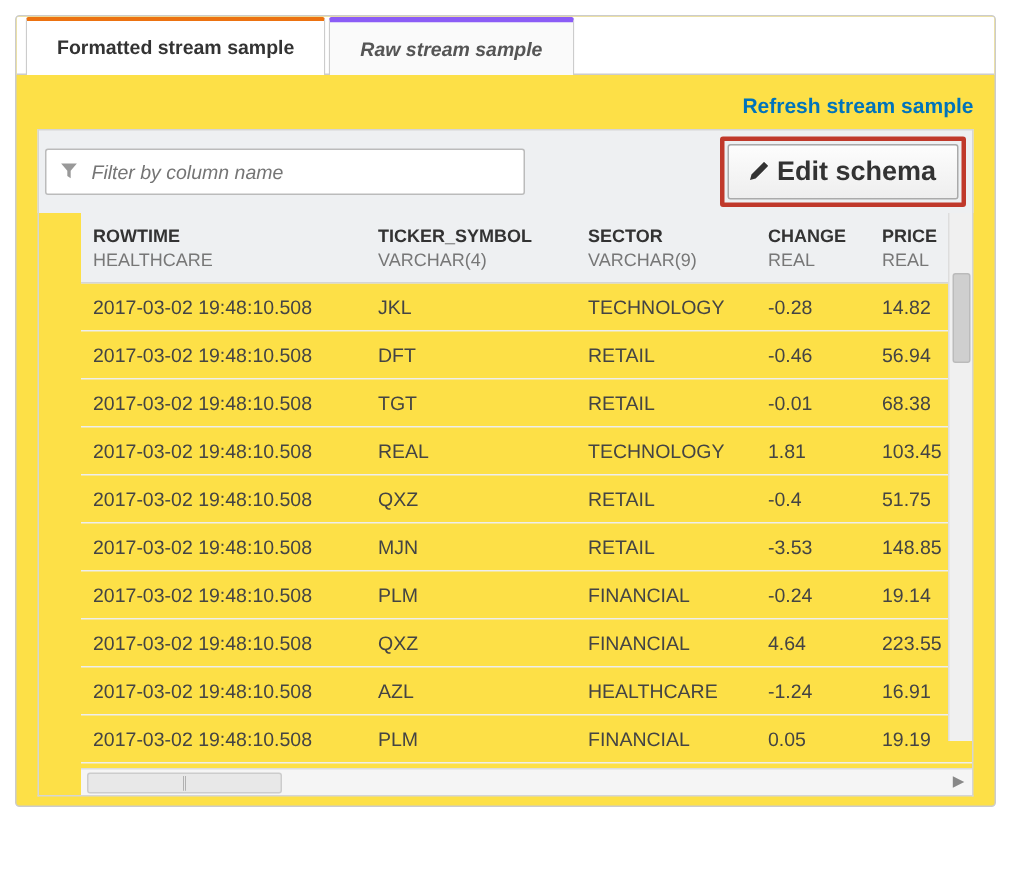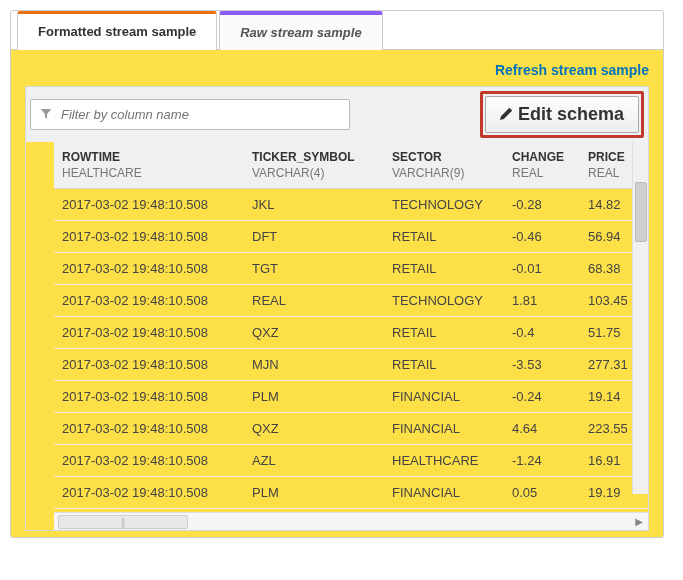--- a/index.html
+++ b/index.html
@@ -320,21 +320,21 @@
                 <td>RETAIL</td>
                 <td>-0.4</td>
                 <td>51.75</td>
                 <td></td>
               </tr>
               <tr>
                 <td>2017-03-02 19:48:10.508</td>
                 <td>MJN</td>
                 <td>RETAIL</td>
                 <td>-3.53</td>
-                <td>277.31</td>
+                <td>148.85</td>
                 <td></td>
               </tr>
               <tr>
                 <td>2017-03-02 19:48:10.508</td>
                 <td>PLM</td>
                 <td>FINANCIAL</td>
                 <td>-0.24</td>
                 <td>19.14</td>
                 <td></td>
               </tr>

